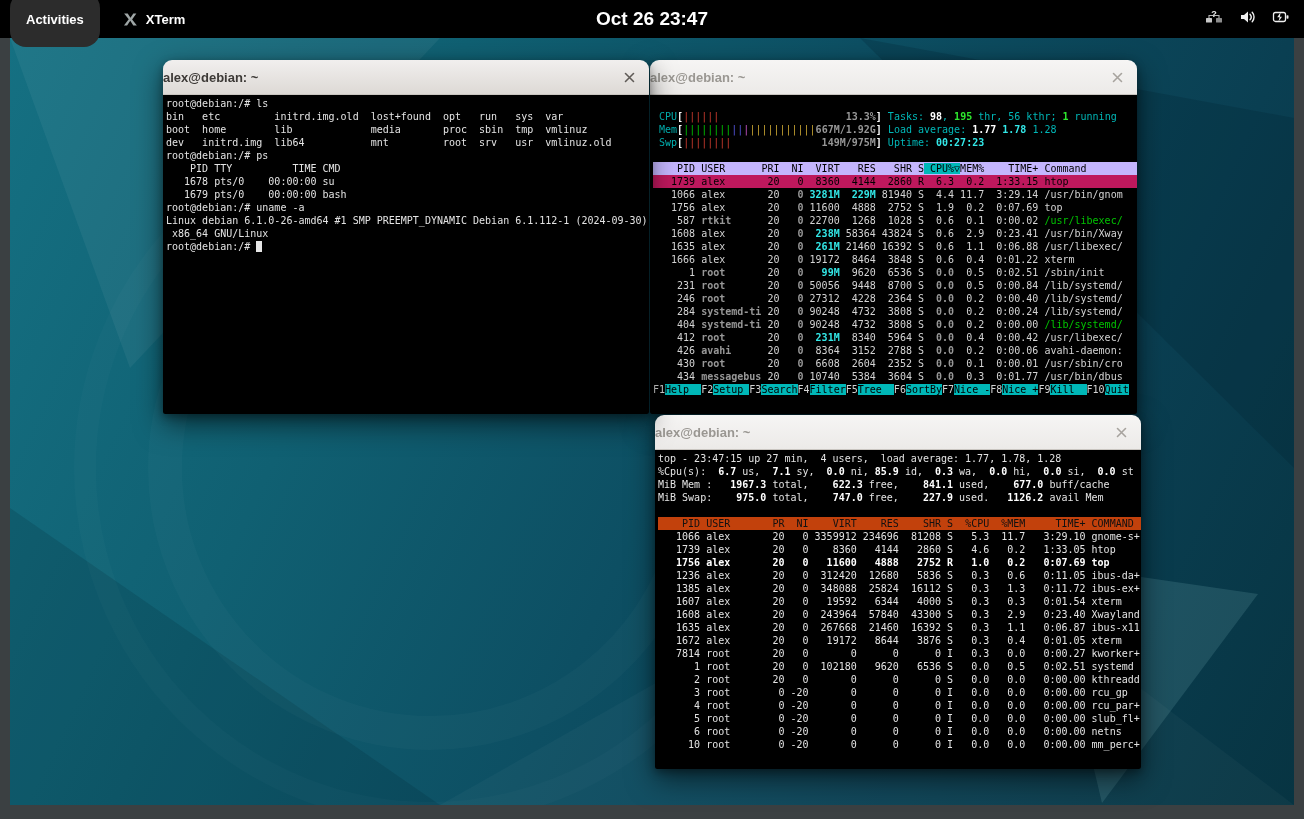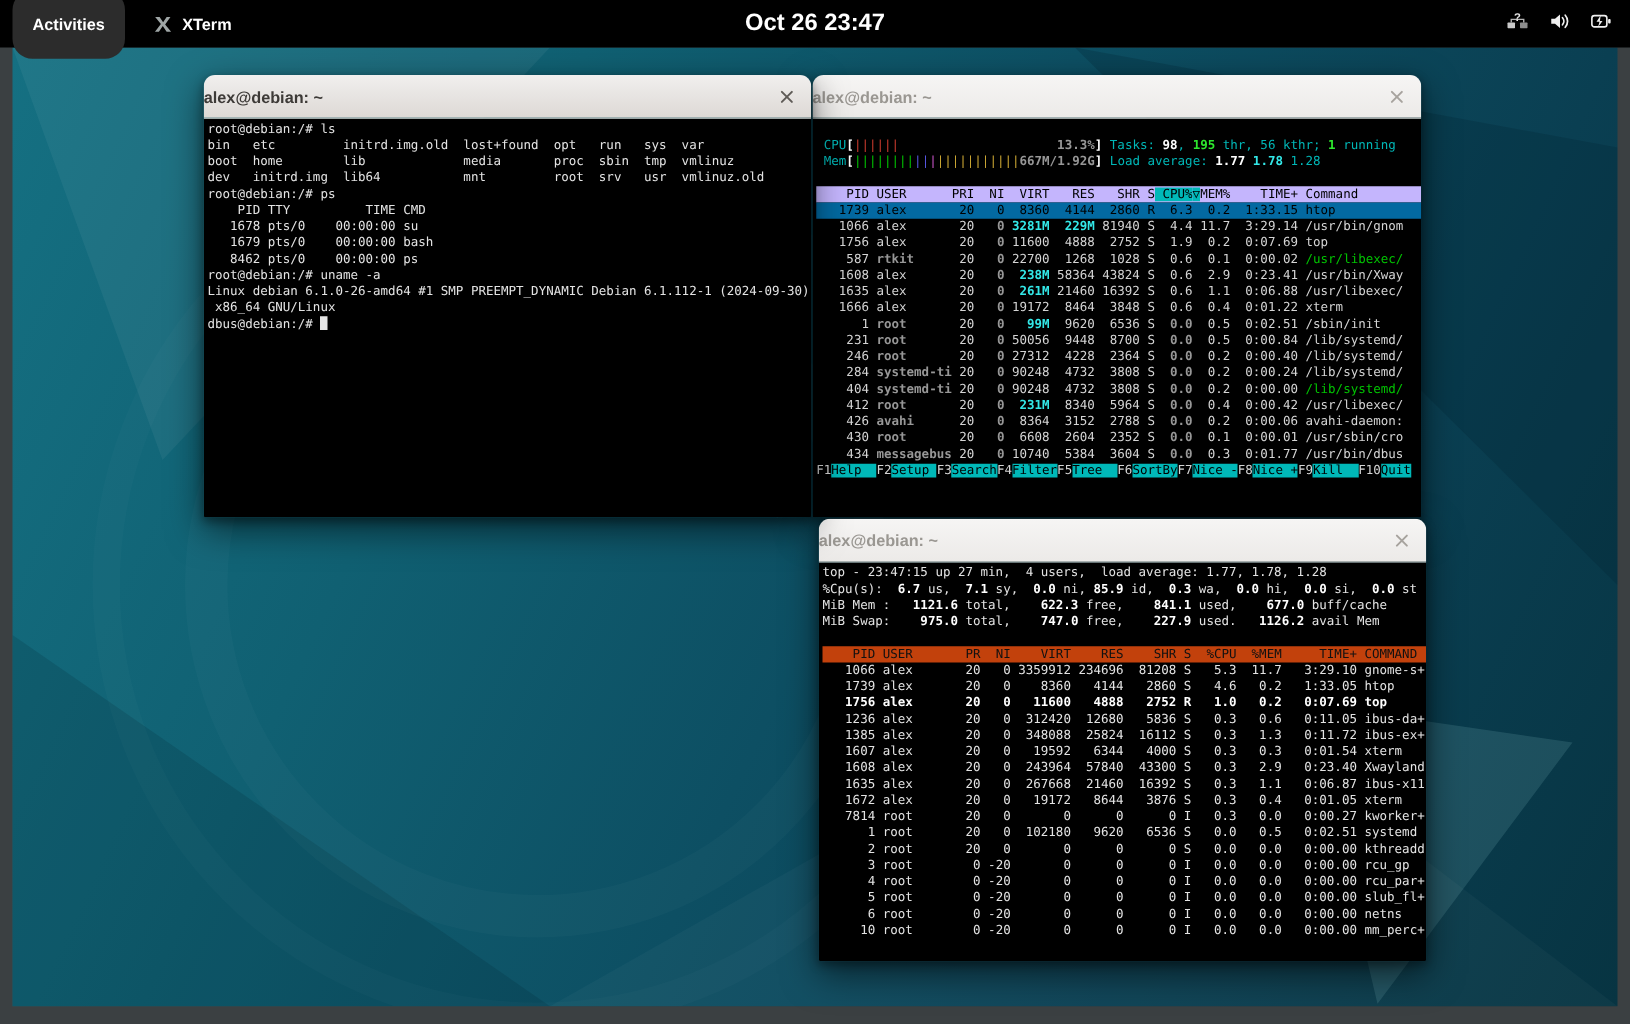--- a/index.html
+++ b/index.html
@@ -56,21 +56,21 @@
   .c-yl{color:#c8a432}
   .c-bl{color:#5555e0}
   .c-mg{color:#c855c8}
   .c-gy{color:#979797;font-weight:bold}
   .c-bw{color:#ffffff;font-weight:bold}
 
   
   .hrow{background:#c4b5fd}
   .c-hd{color:#000}
   .c-hds{color:#000;background:#00b8b8}
-  .sel{background:#0369a1}
+  .sel{background:#be185d}
   .sel span{color:#000 !important;font-weight:normal !important}
   .c-fl{background:#00b8b8;color:#000}
 
   
   .throw{background:#c2410c}
   .c-thd{color:#111}
   .boldrow span{color:#fff;font-weight:bold}
 </style>
 </head>
 <body>
@@ -133,20 +133,21 @@
       <span class="closebtn">
         <svg width="11" height="11" viewBox="0 0 11 11">
             <path d="M1.5 1.5 9.5 9.5 M9.5 1.5 1.5 9.5" stroke="#a7a39e" stroke-width="1.6" stroke-linecap="round"></path>
           </svg>
       </span>
     </div>
     <div class="term">
         <div class="ln"></div>
         <div class="ln"><span class="c-cy"> CPU</span><span class="c-bw">[</span><span class="c-rd">||||||</span><span class="c-df">                     </span><span class="c-gy">13.3%</span><span class="c-bw">]</span><span class="c-df"> </span><span class="c-cy">Tasks: </span><span class="c-bw">98</span><span class="c-cy">, </span><span class="c-bg">195</span><span class="c-cy"> thr, 56 kthr; </span><span class="c-bg">1</span><span class="c-cy"> running</span></div>
         <div class="ln"><span class="c-cy"> Mem</span><span class="c-bw">[</span><span class="c-gn">||||||||</span><span class="c-bl">||</span><span class="c-mg">|</span><span class="c-yl">|||||||||||</span><span class="c-gy">667M/1.92G</span><span class="c-bw">]</span><span class="c-df"> </span><span class="c-cy">Load average: </span><span class="c-bw">1.77 </span><span class="c-bc">1.78 </span><span class="c-cy">1.28</span></div>
+        <div class="ln"><span class="c-cy"> Swp</span><span class="c-bw">[</span><span class="c-rd">||||||||</span><span class="c-df">               </span><span class="c-gy">149M/975M</span><span class="c-bw">]</span><span class="c-df"> </span><span class="c-cy">Uptime: </span><span class="c-bc">00:27:23</span></div>
         <div class="ln"></div>
         <div class="ln hrow"><span class="c-hd">    PID</span><span class="c-hd"> USER      </span><span class="c-hd">PRI</span><span class="c-hd">  NI</span><span class="c-hd">  VIRT</span><span class="c-hd">   RES</span><span class="c-hd">   SHR</span><span class="c-hd"> S</span><span class="c-hds"> CPU%</span><span class="c-hds">▽</span><span class="c-hd">MEM%</span><span class="c-hd">    TIME+</span><span class="c-hd"> Command</span></div>
         <div class="ln sel"><span class="c-df">   1739</span><span class="c-df"> alex      </span><span class="c-df"> 20</span><span class="c-gy">   0</span><span class="c-df">  8360</span><span class="c-df">  4144</span><span class="c-df">  2860</span><span class="c-df"> R</span><span class="c-df">  6.3</span><span class="c-df"> </span><span class="c-df"> 0.2</span><span class="c-df">  1:33.15</span><span class="c-df"> htop</span></div>
         <div class="ln"><span class="c-df">   1066</span><span class="c-df"> alex      </span><span class="c-df"> 20</span><span class="c-gy">   0</span><span class="c-bc"> 3281M</span><span class="c-bc">  229M</span><span class="c-df"> 81940</span><span class="c-df"> S</span><span class="c-df">  4.4</span><span class="c-df"> </span><span class="c-df">11.7</span><span class="c-df">  3:29.14</span><span class="c-df"> /usr/bin/gnom</span></div>
         <div class="ln"><span class="c-df">   1756</span><span class="c-df"> alex      </span><span class="c-df"> 20</span><span class="c-gy">   0</span><span class="c-df"> 11600</span><span class="c-df">  4888</span><span class="c-df">  2752</span><span class="c-df"> S</span><span class="c-df">  1.9</span><span class="c-df"> </span><span class="c-df"> 0.2</span><span class="c-df">  0:07.69</span><span class="c-df"> top</span></div>
         <div class="ln"><span class="c-df">    587</span><span class="c-gy"> rtkit     </span><span class="c-df"> 20</span><span class="c-gy">   0</span><span class="c-df"> 22700</span><span class="c-df">  1268</span><span class="c-df">  1028</span><span class="c-df"> S</span><span class="c-df">  0.6</span><span class="c-df"> </span><span class="c-df"> 0.1</span><span class="c-df">  0:00.02</span><span class="c-gn"> /usr/libexec/</span></div>
         <div class="ln"><span class="c-df">   1608</span><span class="c-df"> alex      </span><span class="c-df"> 20</span><span class="c-gy">   0</span><span class="c-bc">  238M</span><span class="c-df"> 58364</span><span class="c-df"> 43824</span><span class="c-df"> S</span><span class="c-df">  0.6</span><span class="c-df"> </span><span class="c-df"> 2.9</span><span class="c-df">  0:23.41</span><span class="c-df"> /usr/bin/Xway</span></div>
         <div class="ln"><span class="c-df">   1635</span><span class="c-df"> alex      </span><span class="c-df"> 20</span><span class="c-gy">   0</span><span class="c-bc">  261M</span><span class="c-df"> 21460</span><span class="c-df"> 16392</span><span class="c-df"> S</span><span class="c-df">  0.6</span><span class="c-df"> </span><span class="c-df"> 1.1</span><span class="c-df">  0:06.88</span><span class="c-df"> /usr/libexec/</span></div>
         <div class="ln"><span class="c-df">   1666</span><span class="c-df"> alex      </span><span class="c-df"> 20</span><span class="c-gy">   0</span><span class="c-df"> 19172</span><span class="c-df">  8464</span><span class="c-df">  3848</span><span class="c-df"> S</span><span class="c-df">  0.6</span><span class="c-df"> </span><span class="c-df"> 0.4</span><span class="c-df">  0:01.22</span><span class="c-df"> xterm</span></div>
         <div class="ln"><span class="c-df">      1</span><span class="c-gy"> root      </span><span class="c-df"> 20</span><span class="c-gy">   0</span><span class="c-bc">   99M</span><span class="c-df">  9620</span><span class="c-df">  6536</span><span class="c-df"> S</span><span class="c-gy">  0.0</span><span class="c-df"> </span><span class="c-df"> 0.5</span><span class="c-df">  0:02.51</span><span class="c-df"> /sbin/init</span></div>
@@ -167,21 +168,21 @@
       <span class="title">alex@debian: ~</span>
       <span class="closebtn">
         <svg width="11" height="11" viewBox="0 0 11 11">
             <path d="M1.5 1.5 9.5 9.5 M9.5 1.5 1.5 9.5" stroke="#a7a39e" stroke-width="1.6" stroke-linecap="round"></path>
           </svg>
       </span>
     </div>
     <div class="term">
         <div class="ln"><span class="c-tw">top - 23:47:15 up 27 min,  4 users,  load average: 1.77, 1.78, 1.28</span></div>
         <div class="ln"><span class="c-tw">%Cpu(s):  </span><span class="c-bw">6.7</span><span class="c-tw"> us,  </span><span class="c-bw">7.1</span><span class="c-tw"> sy,  </span><span class="c-bw">0.0</span><span class="c-tw"> ni, </span><span class="c-bw">85.9</span><span class="c-tw"> id,  </span><span class="c-bw">0.3</span><span class="c-tw"> wa,  </span><span class="c-bw">0.0</span><span class="c-tw"> hi,  </span><span class="c-bw">0.0</span><span class="c-tw"> si,  </span><span class="c-bw">0.0</span><span class="c-tw"> st</span></div>
-        <div class="ln"><span class="c-tw">MiB Mem :   </span><span class="c-bw">1121.6</span><span class="c-tw"> total,    </span><span class="c-bw">622.3</span><span class="c-tw"> free,    </span><span class="c-bw">841.1</span><span class="c-tw"> used,    </span><span class="c-bw">677.0</span><span class="c-tw"> buff/cache</span></div>
+        <div class="ln"><span class="c-tw">MiB Mem :   </span><span class="c-bw">1967.3</span><span class="c-tw"> total,    </span><span class="c-bw">622.3</span><span class="c-tw"> free,    </span><span class="c-bw">841.1</span><span class="c-tw"> used,    </span><span class="c-bw">677.0</span><span class="c-tw"> buff/cache</span></div>
         <div class="ln"><span class="c-tw">MiB Swap:    </span><span class="c-bw">975.0</span><span class="c-tw"> total,    </span><span class="c-bw">747.0</span><span class="c-tw"> free,    </span><span class="c-bw">227.9</span><span class="c-tw"> used.   </span><span class="c-bw">1126.2</span><span class="c-tw"> avail Mem</span></div>
         <div class="ln"></div>
         <div class="ln throw"><span class="c-thd">    PID</span><span class="c-thd"> USER     </span><span class="c-thd">  PR</span><span class="c-thd">  NI</span><span class="c-thd">    VIRT</span><span class="c-thd">    RES</span><span class="c-thd">    SHR</span><span class="c-thd"> S</span><span class="c-thd">  %CPU</span><span class="c-thd">  %MEM</span><span class="c-thd">     TIME+</span><span class="c-thd"> COMMAND </span></div>
         <div class="ln"><span class="c-tw">   1066</span><span class="c-tw"> alex     </span><span class="c-tw">  20</span><span class="c-tw">   0</span><span class="c-tw"> 3359912</span><span class="c-tw"> 234696</span><span class="c-tw">  81208</span><span class="c-tw"> S</span><span class="c-tw">   5.3</span><span class="c-tw">  11.7</span><span class="c-tw">   3:29.10</span><span class="c-tw"> gnome-s+</span></div>
         <div class="ln"><span class="c-tw">   1739</span><span class="c-tw"> alex     </span><span class="c-tw">  20</span><span class="c-tw">   0</span><span class="c-tw">    8360</span><span class="c-tw">   4144</span><span class="c-tw">   2860</span><span class="c-tw"> S</span><span class="c-tw">   4.6</span><span class="c-tw">   0.2</span><span class="c-tw">   1:33.05</span><span class="c-tw"> htop</span></div>
         <div class="ln boldrow"><span class="c-tw">   1756</span><span class="c-tw"> alex     </span><span class="c-tw">  20</span><span class="c-tw">   0</span><span class="c-tw">   11600</span><span class="c-tw">   4888</span><span class="c-tw">   2752</span><span class="c-tw"> R</span><span class="c-tw">   1.0</span><span class="c-tw">   0.2</span><span class="c-tw">   0:07.69</span><span class="c-tw"> top</span></div>
         <div class="ln"><span class="c-tw">   1236</span><span class="c-tw"> alex     </span><span class="c-tw">  20</span><span class="c-tw">   0</span><span class="c-tw">  312420</span><span class="c-tw">  12680</span><span class="c-tw">   5836</span><span class="c-tw"> S</span><span class="c-tw">   0.3</span><span class="c-tw">   0.6</span><span class="c-tw">   0:11.05</span><span class="c-tw"> ibus-da+</span></div>
         <div class="ln"><span class="c-tw">   1385</span><span class="c-tw"> alex     </span><span class="c-tw">  20</span><span class="c-tw">   0</span><span class="c-tw">  348088</span><span class="c-tw">  25824</span><span class="c-tw">  16112</span><span class="c-tw"> S</span><span class="c-tw">   0.3</span><span class="c-tw">   1.3</span><span class="c-tw">   0:11.72</span><span class="c-tw"> ibus-ex+</span></div>
         <div class="ln"><span class="c-tw">   1607</span><span class="c-tw"> alex     </span><span class="c-tw">  20</span><span class="c-tw">   0</span><span class="c-tw">   19592</span><span class="c-tw">   6344</span><span class="c-tw">   4000</span><span class="c-tw"> S</span><span class="c-tw">   0.3</span><span class="c-tw">   0.3</span><span class="c-tw">   0:01.54</span><span class="c-tw"> xterm</span></div>
         <div class="ln"><span class="c-tw">   1608</span><span class="c-tw"> alex     </span><span class="c-tw">  20</span><span class="c-tw">   0</span><span class="c-tw">  243964</span><span class="c-tw">  57840</span><span class="c-tw">  43300</span><span class="c-tw"> S</span><span class="c-tw">   0.3</span><span class="c-tw">   2.9</span><span class="c-tw">   0:23.40</span><span class="c-tw"> Xwayland</span></div>
@@ -209,21 +210,20 @@
     </div>
     <div class="term">
         <div class="ln"><span class="c-tw">root@debian:/# ls</span></div>
         <div class="ln"><span class="c-tw">bin   etc         initrd.img.old  lost+found  opt   run   sys  var</span></div>
         <div class="ln"><span class="c-tw">boot  home        lib             media       proc  sbin  tmp  vmlinuz</span></div>
         <div class="ln"><span class="c-tw">dev   initrd.img  lib64           mnt         root  srv   usr  vmlinuz.old</span></div>
         <div class="ln"><span class="c-tw">root@debian:/# ps</span></div>
         <div class="ln"><span class="c-tw">    PID TTY          TIME CMD</span></div>
         <div class="ln"><span class="c-tw">   1678 pts/0    00:00:00 su</span></div>
         <div class="ln"><span class="c-tw">   1679 pts/0    00:00:00 bash</span></div>
-        <div class="ln"><span class="c-tw">   8462 pts/0    00:00:00 ps</span></div>
         <div class="ln"><span class="c-tw">root@debian:/# uname -a</span></div>
         <div class="ln"><span class="c-tw">Linux debian 6.1.0-26-amd64 #1 SMP PREEMPT_DYNAMIC Debian 6.1.112-1 (2024-09-30)</span></div>
         <div class="ln"><span class="c-tw"> x86_64 GNU/Linux</span></div>
-        <div class="ln"><span class="c-tw">dbus@debian:/# </span><span class="cursor"></span></div>
+        <div class="ln"><span class="c-tw">root@debian:/# </span><span class="cursor"></span></div>
       </div>
   </div>
 
 </div>
 
 </body></html>

